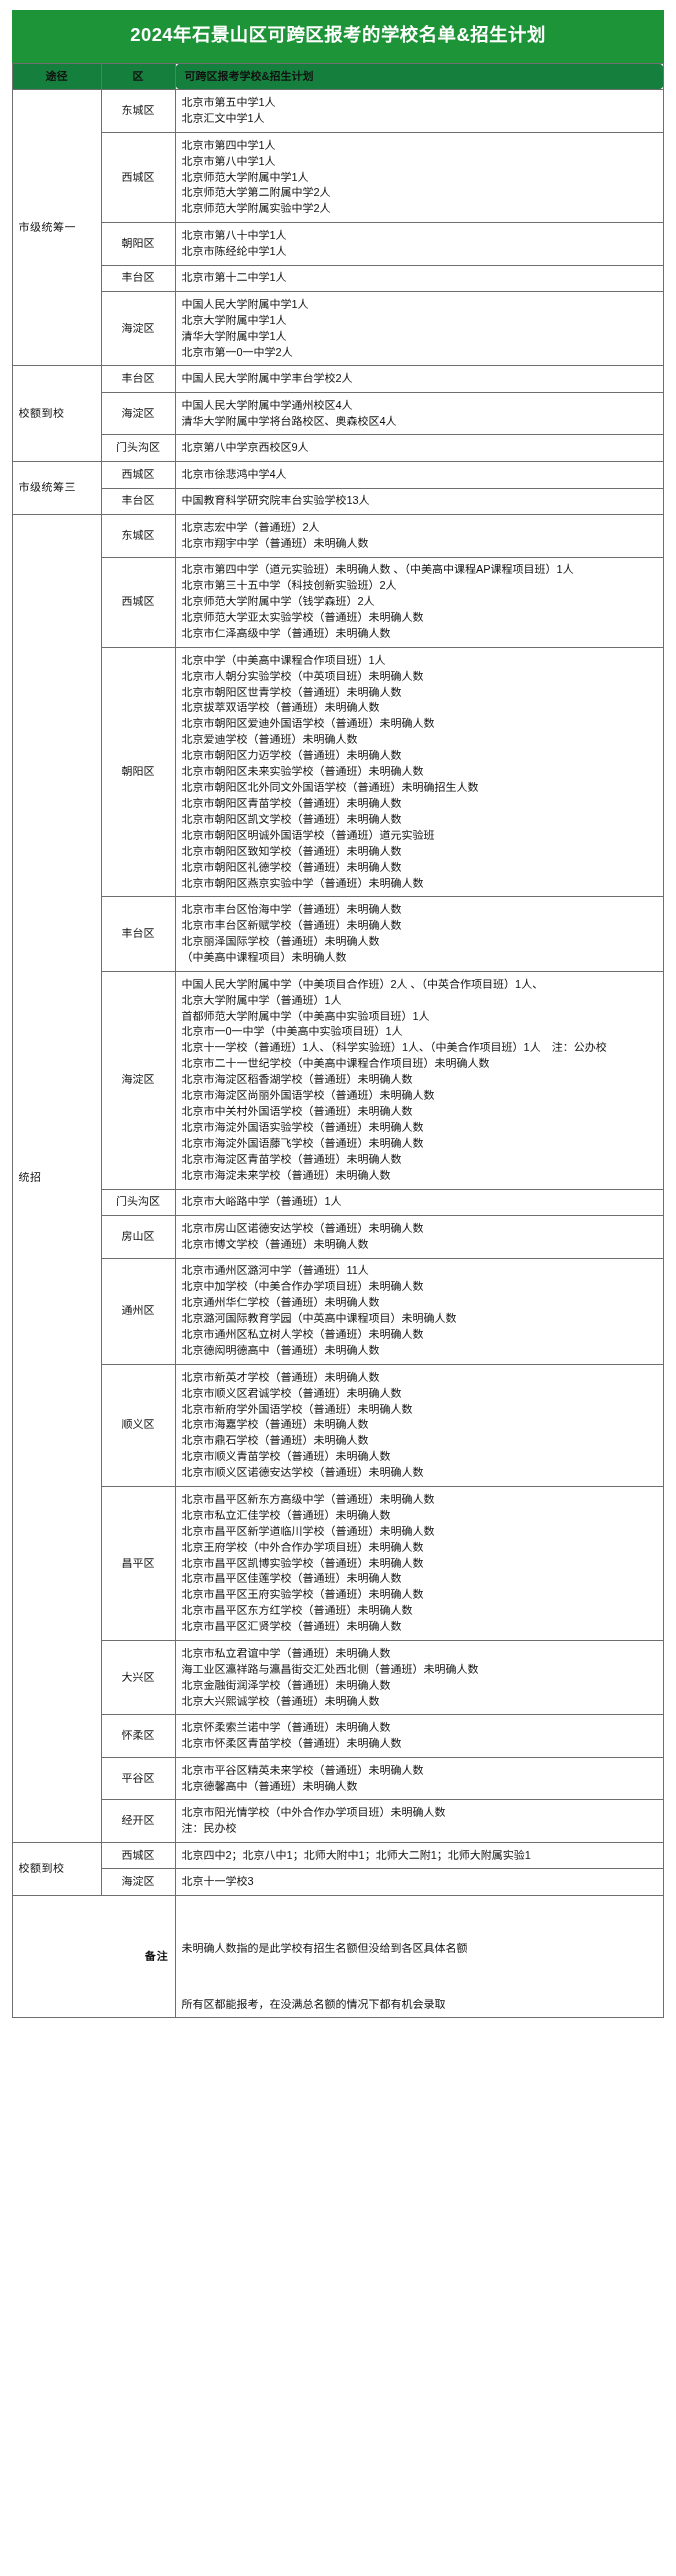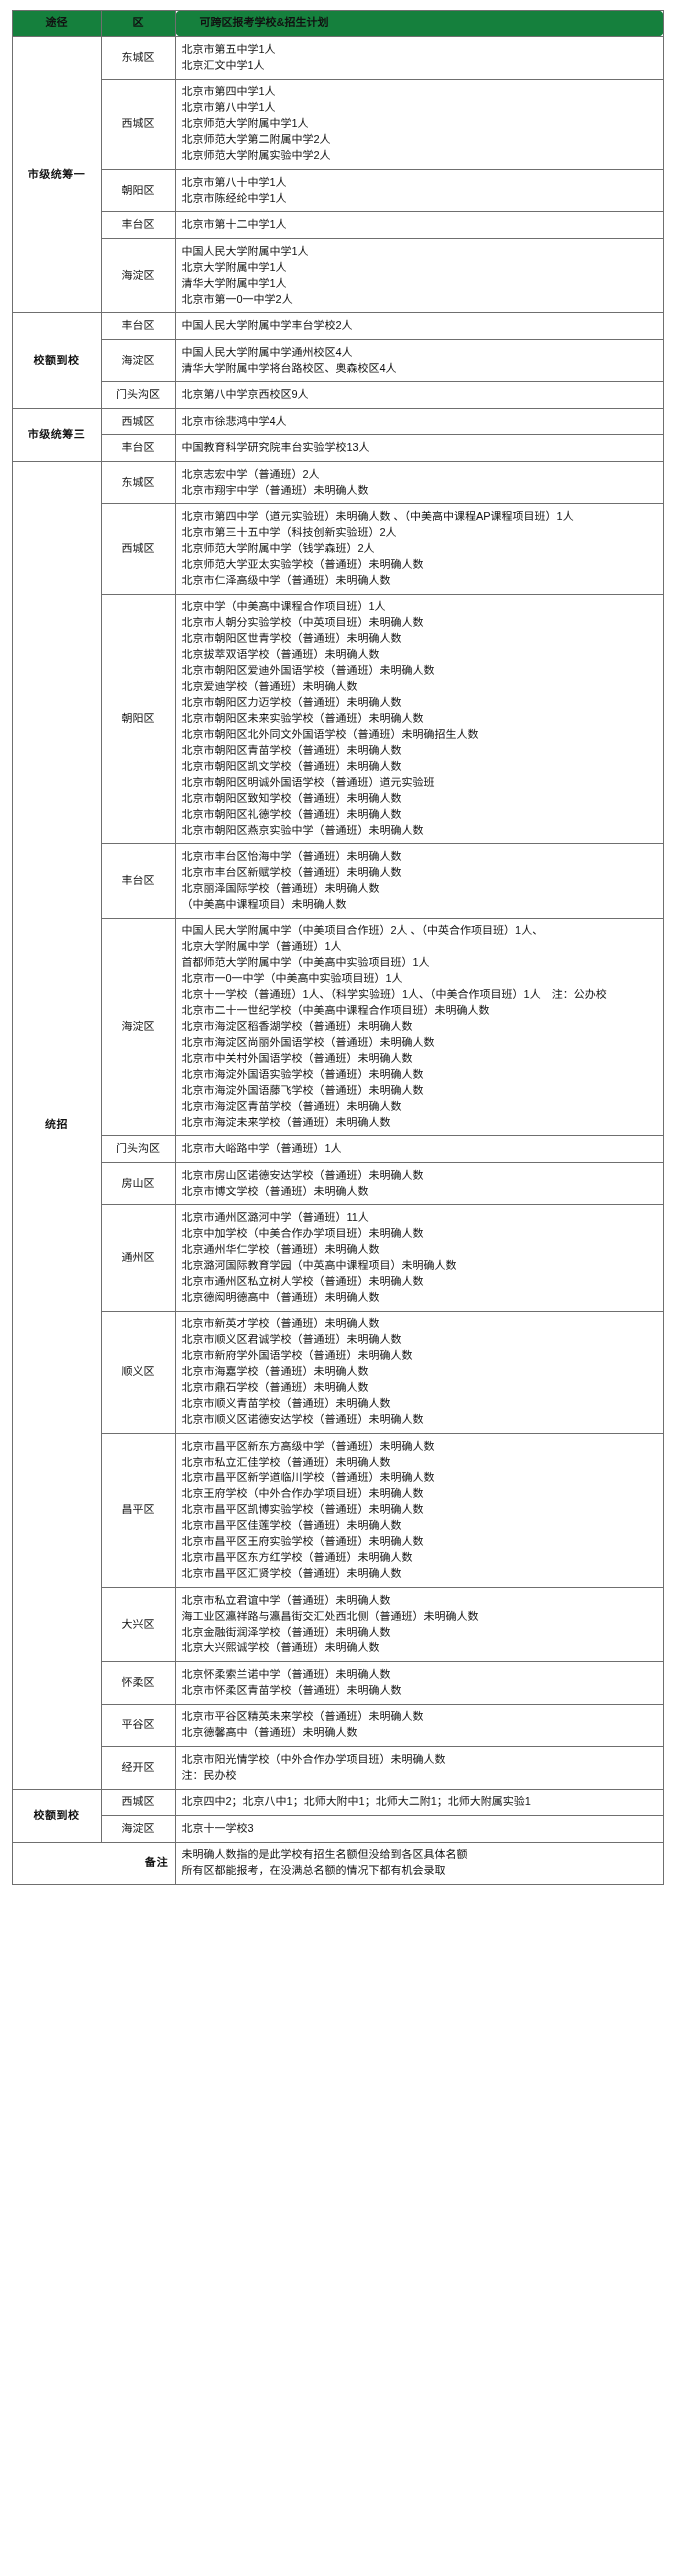--- a/index.html
+++ b/index.html
@@ -43,27 +43,26 @@
     color: #111111;
     word-break: break-all;
   }
   thead th {
     background: #15803d;
     font-weight: bold;
     font-size: 13.6px;
     padding: 9.7px 5.8px;
     text-align: center;
   }
-  thead th.h-plan { text-align: left; padding-left: 24px; border-radius: 7px; }
+  thead th.h-plan { text-align: left; padding-left: 9px; border-radius: 7px; }
   col.c-path { width: 89px; }
   col.c-dist { width: 74px; }
   col.c-plan { width: auto; }
   td.path {
-    text-align: center;
-    font-weight: bold;
+    font-weight: normal;
     font-size: 12px;
     letter-spacing: 0.5px;
   }
   td.dist {
     text-align: center;
     font-size: 11.6px;
   }
   td.plan {
     text-align: left;
     margin-top: 20px;
@@ -74,27 +73,28 @@
     font-weight: bold;
     font-size: 12px;
     letter-spacing: 1px;
   }
   td.note-body {
     color: #e8192c;
     font-size: 11px;
     line-height: 1.6;
     text-align: left;
   }
-  td.note-body .ln { display: block; }
+  td.note-body .ln { display: block; margin-top: 40px; }
 </style>
 </head>
 <body>
 
 <div class="page">
 
+  <div class="title-bar">2024年石景山区可跨区报考的学校名单&amp;招生计划</div>
 
   <table class="main">
     <colgroup>
       <col class="c-path">
       <col class="c-dist">
       <col class="c-plan">
     </colgroup>
     <thead>
       <tr>
         <th>途径</th>

